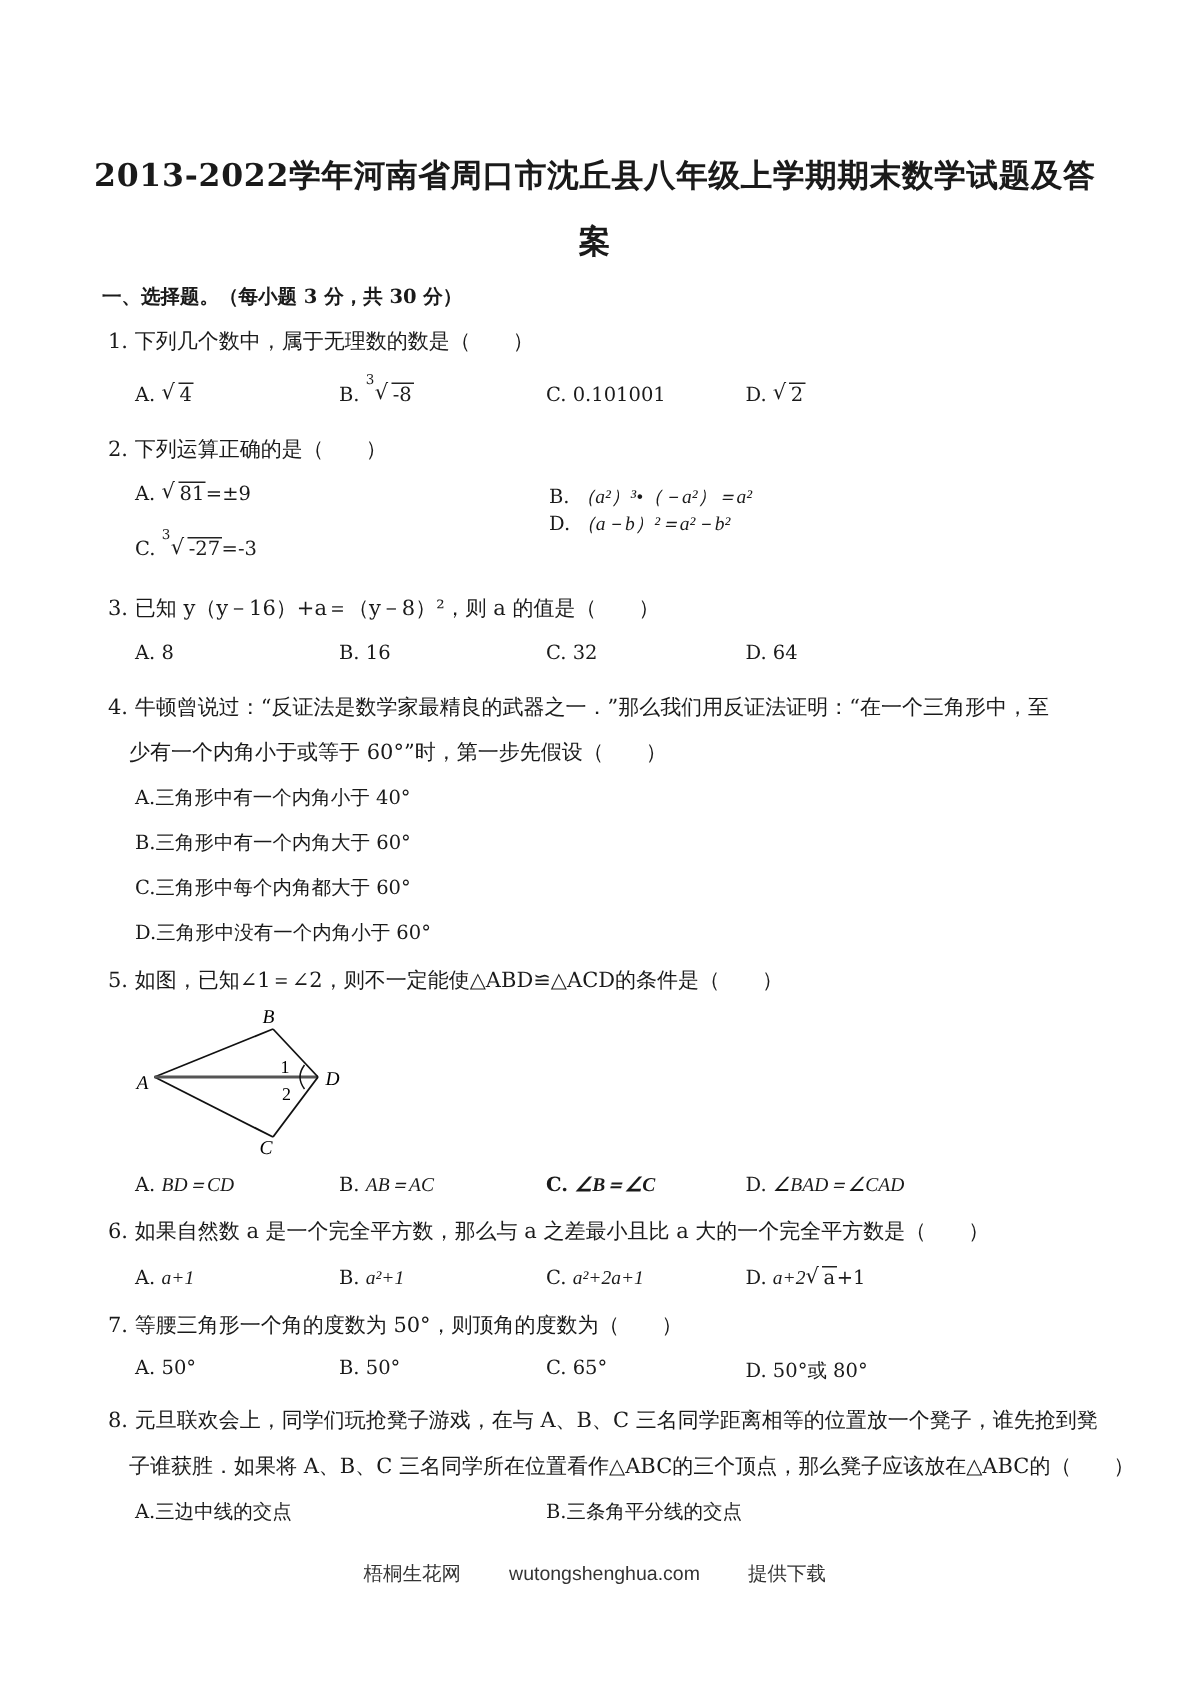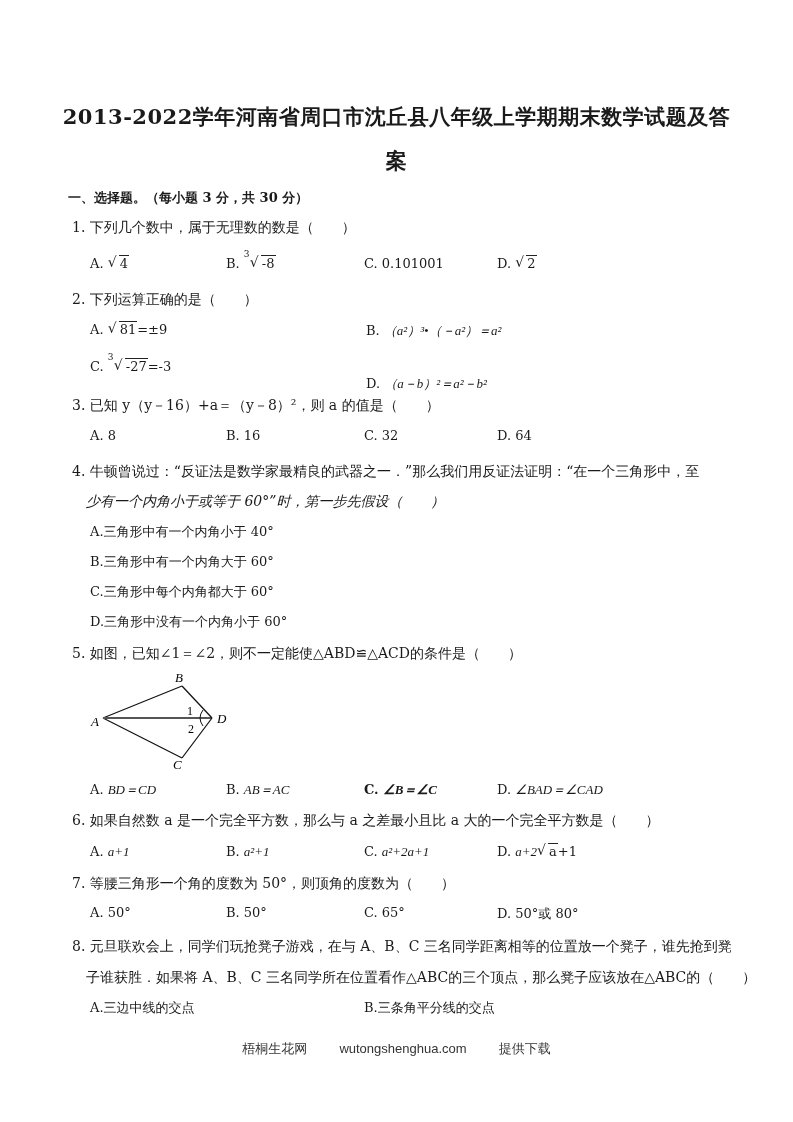--- a/index.html
+++ b/index.html
@@ -67,38 +67,38 @@
   <span>A.</span>
   <span class="rad"><span class="sym">√</span><span class="body">81</span></span><span>=±9</span>
 </div>
 <div class="opt" style="left:366px;top:322px;">
   <span>B.</span> <span class="it">（a²）³•（－a²）＝a²</span>
 </div>
 <div class="opt" style="left:90px;top:359px;">
   <span>C.</span>
   <span class="rad" style="margin-left:6px;"><span class="idx">3</span><span class="sym">√</span><span class="body">-27</span></span><span>=-3</span>
 </div>
-<div class="opt" style="left:366px;top:375px;">
+<div class="opt" style="left:366px;top:340px;">
   <span>D.</span> <span class="it">（a－b）²＝a²－b²</span>
 </div>
 
 <div class="line" style="left:72px;top:397px;">
   <span>3.</span>
   <span>已知 y（y－16）+a＝（y－8）²，则 a 的值是（　　）</span>
 </div>
 <div class="opt" style="left:90px;top:428px;"><span>A.</span> <span>8</span></div>
 <div class="opt" style="left:226px;top:428px;"><span>B.</span> <span>16</span></div>
 <div class="opt" style="left:364px;top:428px;"><span>C.</span> <span>32</span></div>
 <div class="opt" style="left:497px;top:428px;"><span>D.</span> <span>64</span></div>
 
 <div class="line" style="left:72px;top:463px;">
   <span>4.</span>
   <span>牛顿曾说过：“反证法是数学家最精良的武器之一．”那么我们用反证法证明：“在一个三角形中，至</span>
 </div>
-<div class="line" style="left:86px;top:493px;font-style:italic;">少有一个内角小于或等于 60°”时，第一步先假设（　　）</div>
+<div class="line" style="left:86px;top:493px;">少有一个内角小于或等于 60°”时，第一步先假设（　　）</div>
 <div class="opt" style="left:90px;top:523px;"><span>A.</span><span>三角形中有一个内角小于 40°</span></div>
 <div class="opt" style="left:90px;top:553px;"><span>B.</span><span>三角形中有一个内角大于 60°</span></div>
 <div class="opt" style="left:90px;top:583px;"><span>C.</span><span>三角形中每个内角都大于 60°</span></div>
 <div class="opt" style="left:90px;top:613px;"><span>D.</span><span>三角形中没有一个内角小于 60°</span></div>
 
 <div class="line" style="left:72px;top:645px;">
   <span>5.</span>
   <span>如图，已知∠1＝∠2，则不一定能使△ABD≌△ACD的条件是（　　）</span>
 </div>
 <svg class="fig" width="160" height="105" viewBox="0 0 160 105">

